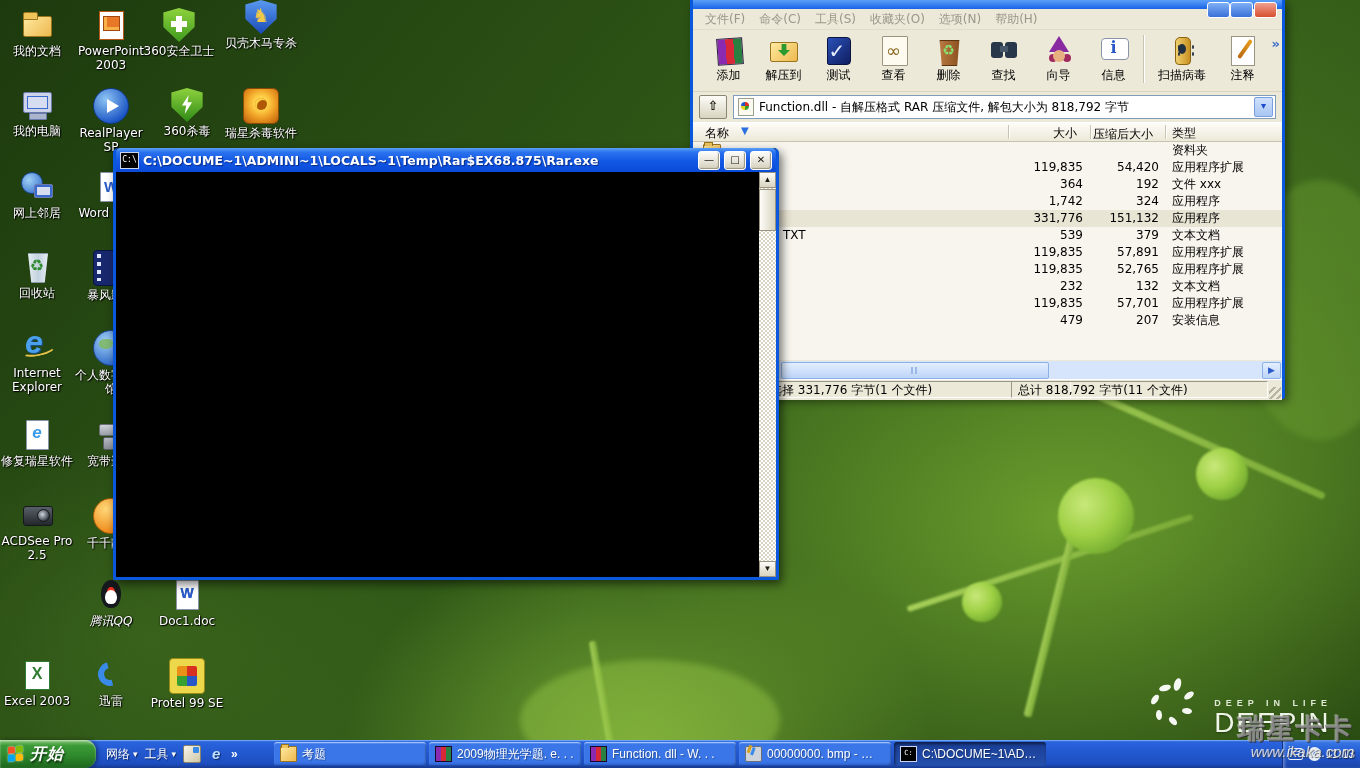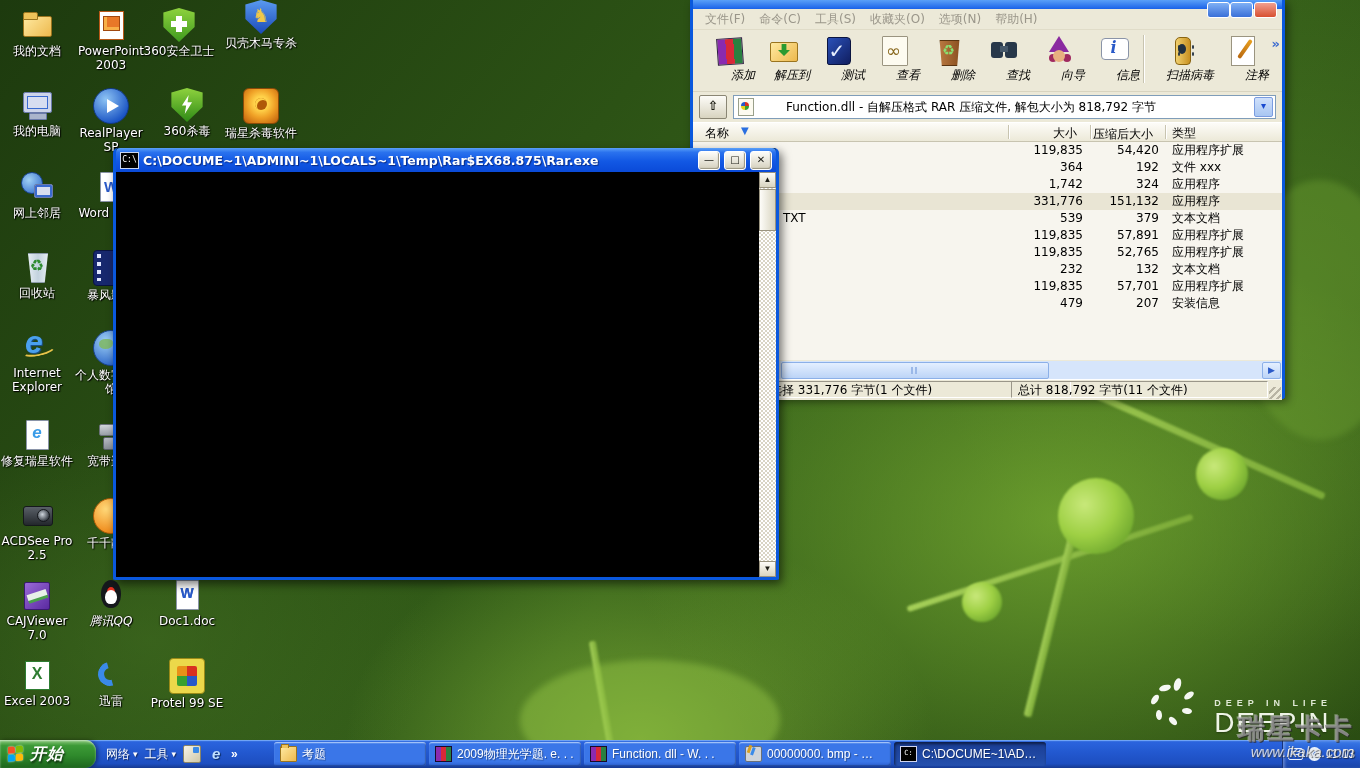--- a/index.html
+++ b/index.html
@@ -92,21 +92,21 @@
     background:#ece9d8;border:3px solid #0a58dd;border-top:none;border-radius:0 0 3px 3px;
     box-shadow:3px 3px 8px rgba(0,0,0,.45);box-sizing:border-box;font-family:"DejaVu Sans",sans-serif;}
   .wr-titlebar{position:relative;height:9px;background:linear-gradient(180deg,#5aa0f8,#1a62e8);}
   .wr-btn{position:absolute;top:2px;width:21px;height:14px;border-radius:3px;border:1px solid #fff;}
   .wr-btn.min{right:52px;background:linear-gradient(#7fb0f5,#3a70d8);}
   .wr-btn.max{right:29px;background:linear-gradient(#7fb0f5,#3a70d8);}
   .wr-btn.close{right:5px;background:linear-gradient(#f0a090,#d85030);}
   .wr-menubar{height:20px;display:flex;align-items:center;gap:2px;padding:0 6px;background:#ece9d8;border-bottom:1px solid #e0dcc8;}
   .menu-item{font-size:12px;color:#9a968a;padding:2px 6px;cursor:default;}
   .wr-toolbar{height:59px;display:flex;align-items:flex-start;padding:2px 4px 0 8px;border-bottom:1px solid #d8d4c0;position:relative;}
-  .tb-btn{width:53px;text-align:right;padding-top:1px;cursor:pointer;border:1px solid transparent;border-radius:2px;font-style:italic;}
+  .tb-btn{width:53px;text-align:center;padding-top:1px;cursor:pointer;border:1px solid transparent;border-radius:2px;}
   .tb-btn.wide{width:64px;}
   .tb-ico{width:32px;height:32px;margin:0 auto;position:relative;}
   .tb-label{font-size:12px;color:#000;margin-top:1px;white-space:nowrap;}
   .tb-sep{width:1px;height:48px;background:#c8c4b0;border-right:1px solid #fff;margin:3px 4px 0 2px;}
   .tb-overflow{position:absolute;right:2px;top:6px;font-size:13px;font-weight:bold;color:#3a6ad0;cursor:pointer;}
 
   .tbi-add::before{content:"";position:absolute;left:4px;top:4px;width:24px;height:25px;border:1px solid #2a1a40;background:linear-gradient(90deg,#8a2ab0 0 8px,#d82838 8px 16px,#2a8040 16px 24px);transform:rotate(-4deg);}
   .tbi-extract::before{content:"";position:absolute;left:2px;top:8px;width:26px;height:18px;background:linear-gradient(135deg,#ffe9a0,#edb94e);border:1px solid #9a741e;border-radius:2px;}
   .tbi-extract::after{content:"";position:absolute;left:10px;top:10px;width:12px;height:12px;background:#2a9a30;clip-path:polygon(50% 0,100% 50%,70% 50%,70% 100%,30% 100%,30% 50%,0 50%);transform:rotate(180deg);}
   .tbi-test::before{content:"";position:absolute;left:4px;top:3px;width:22px;height:26px;background:linear-gradient(135deg,#2a50b8,#101e60);border:1px solid #0a1440;border-radius:2px 4px 4px 2px;}
@@ -124,21 +124,21 @@
   .tbi-scan::before{content:"";position:absolute;left:9px;top:3px;width:14px;height:26px;background:linear-gradient(90deg,#f0d070,#c89020);border:1px solid #8a6410;border-radius:5px 5px 4px 4px;}
   .tbi-scan::after{content:"";position:absolute;left:12px;top:10px;width:8px;height:10px;border-radius:50%;background:#203040;box-shadow:-3px -2px 0 -3px #203040,11px -2px 0 -3px #203040,-3px 5px 0 -3px #203040,11px 5px 0 -3px #203040;}
   .tbi-comment::before{content:"";position:absolute;left:4px;top:2px;width:22px;height:28px;background:#fff;border:1px solid #9a9480;}
   .tbi-comment::after{content:"";position:absolute;left:16px;top:4px;width:4px;height:22px;background:linear-gradient(#e8a020,#b86810);transform:rotate(35deg);border-radius:2px;}
 
   .wr-addrbar{height:30px;display:flex;align-items:center;gap:6px;padding:0 6px;}
   .up-btn{width:26px;height:22px;background:linear-gradient(#fdfcf8,#d8d4c0);border:1px solid #8a8674;border-radius:2px;font-size:13px;font-weight:bold;text-align:center;line-height:20px;color:#1a1a10;cursor:pointer;}
   .addr-combo{flex:1;height:22px;background:#fff;border:1px solid #7f9db9;display:flex;align-items:center;gap:5px;padding:0 2px 0 4px;}
   .addr-fileicon{width:14px;height:16px;background:#fdfbf0;border:1px solid #9aa08a;position:relative;}
   .addr-fileicon::after{content:"";position:absolute;left:2px;top:3px;width:8px;height:8px;background:conic-gradient(#d83020 0 25%,#38a030 0 50%,#e8d018 0 75%,#2858c8 0);border-radius:50%;}
-  .addr-text{flex:1;font-size:12px;color:#000;white-space:nowrap;overflow:hidden;margin-left:27px;}
+  .addr-text{flex:1;font-size:12px;color:#000;white-space:nowrap;overflow:hidden;}
   .addr-drop{width:17px;height:18px;background:linear-gradient(#cfe0fb,#a8c6f2);border:1px solid #7a9ce0;border-radius:2px;text-align:center;line-height:16px;font-size:10px;color:#1a4ad0;cursor:pointer;}
 
   .wr-header{position:relative;height:18px;background:linear-gradient(#fdfcf8,#ece9d8);border-top:1px solid #fff;border-bottom:1px solid #c8c4b0;font-size:12px;color:#000;}
   .col-name{position:absolute;left:12px;top:2px;}
   .sort-arrow{position:absolute;left:48px;top:2px;color:#2a6fe0;font-size:10px;}
   .col-size{position:absolute;right:205px;top:2px;}
   .col-packed{position:absolute;right:129px;top:3px;}
   .col-type{position:absolute;left:479px;top:2px;}
   .hsep{position:absolute;top:2px;width:1px;height:14px;background:#c8c4b0;border-right:1px solid #fff;}
 
@@ -329,24 +329,20 @@
         <div class="di-label">宽带连接</div>
       </div>
       <div class="desk-icon" style="left: 0px; top: 498px;">
         <div class="di-g icon-camera"></div>
         <div class="di-label">ACDSee Pro 2.5</div>
       </div>
       <div class="desk-icon" style="left: 74px; top: 498px;">
         <div class="di-g icon-ttplayer"></div>
         <div class="di-label">千千静听</div>
       </div>
-      <div class="desk-icon" style="left: 0px; top: 578px;">
-        <div class="di-g icon-cajviewer"></div>
-        <div class="di-label">CAJViewer 7.0</div>
-      </div>
       <div class="desk-icon" style="left: 74px; top: 578px; font-style: italic;">
         <div class="di-g icon-qq"></div>
         <div class="di-label">腾讯QQ</div>
       </div>
       <div class="desk-icon" style="left: 150px; top: 578px;">
         <div class="di-g icon-worddoc"></div>
         <div class="di-label">Doc1.doc</div>
       </div>
       <div class="desk-icon" style="left: 0px; top: 658px;">
         <div class="di-g icon-excel"></div>
@@ -432,20 +428,27 @@
       <span class="col-name">名称</span>
       <span class="sort-arrow">▼</span>
       <span class="col-size">大小</span>
       <span class="col-packed">压缩后大小</span>
       <span class="col-type">类型</span>
       <span class="hsep" style="left:315px;"></span>
       <span class="hsep" style="left:397px;"></span>
       <span class="hsep" style="left:472px;"></span>
     </div>
     <div class="wr-list" id="wr-list">
+        <div class="frow">
+          <span class="row-folder"></span>
+          <span class="fname"></span>
+          <span class="fsize"></span>
+          <span class="fpacked"></span>
+          <span class="ftype">资料夹</span>
+        </div>
         <div class="frow">
           <span class="fname"></span>
           <span class="fsize">119,835</span>
           <span class="fpacked">54,420</span>
           <span class="ftype">应用程序扩展</span>
         </div>
         <div class="frow">
           <span class="fname"></span>
           <span class="fsize">364</span>
           <span class="fpacked">192</span>

